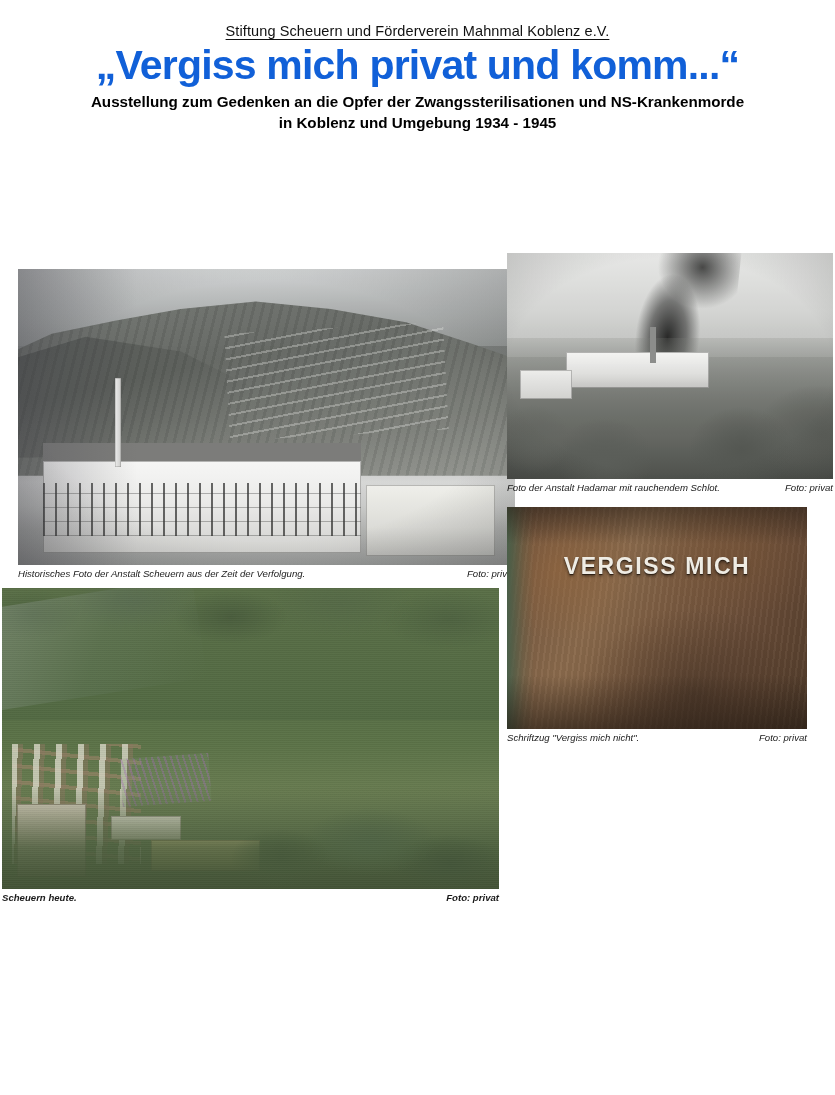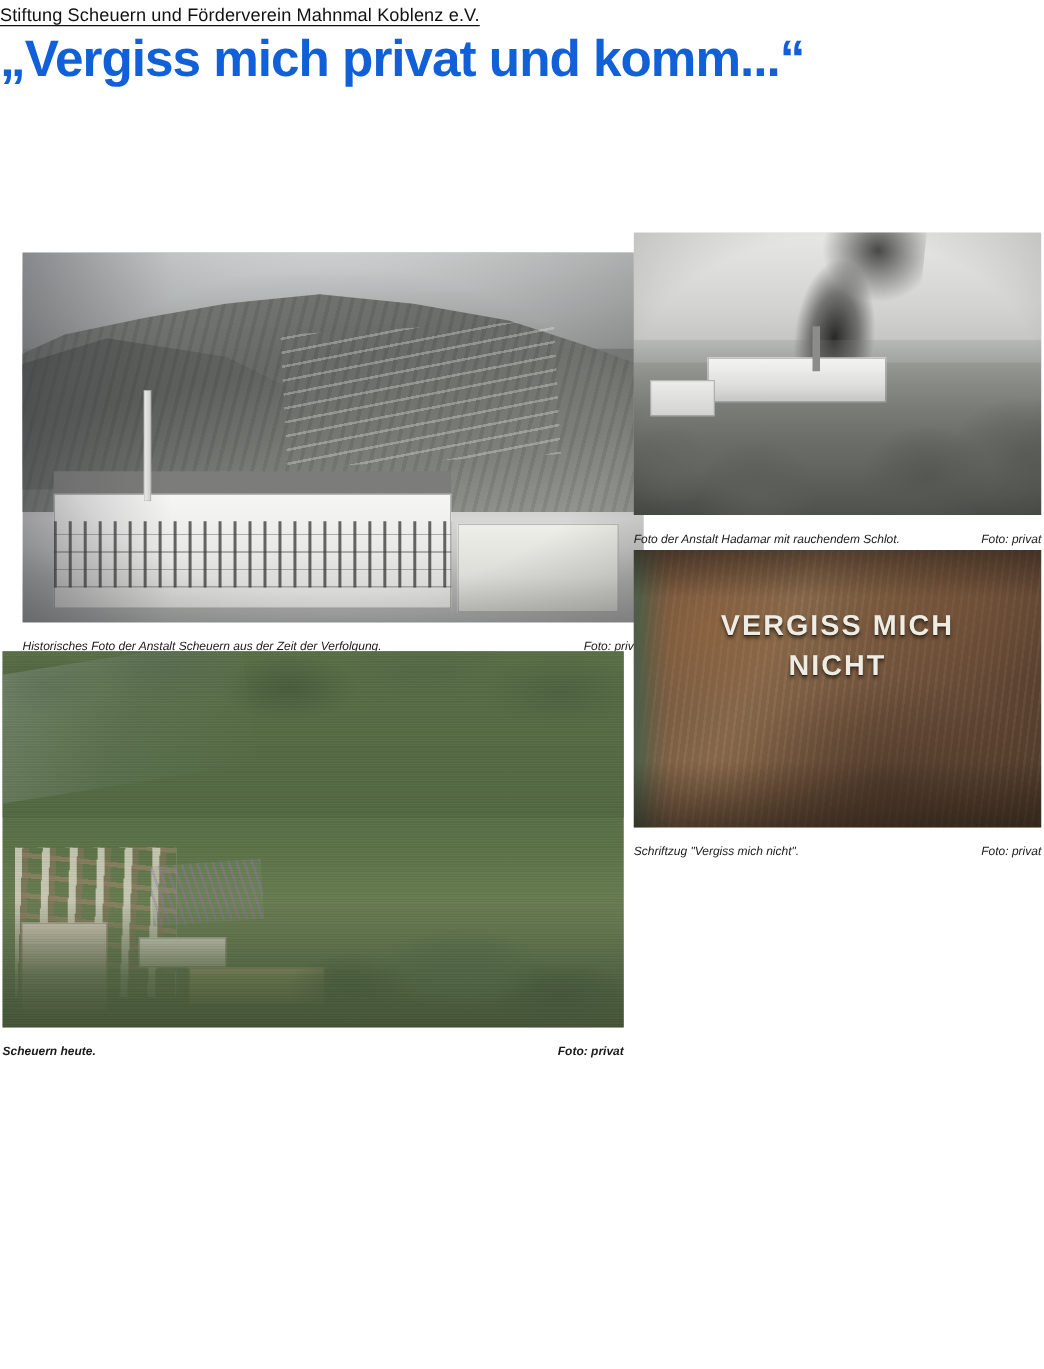--- a/index.html
+++ b/index.html
@@ -18,21 +18,22 @@
   }
   .page {
     width: 835px;
     height: 1095px;
     position: relative;
     box-sizing: border-box;
   }
 
   
   .masthead {
-    padding-top: 5px;
+    text-align: center;
+    padding-top: 23px;
   }
   .kicker {
     font-family: "Liberation Sans", sans-serif;
     font-size: 14.5px;
     font-weight: 400;
     letter-spacing: 0.1px;
     color: #111;
     text-decoration: underline;
     text-underline-offset: 3px;
     margin: 0 0 2px 0;
@@ -71,21 +72,21 @@
     border: 0;
   }
   .caption {
     display: flex;
     justify-content: space-between;
     align-items: baseline;
     font-family: "Liberation Sans", sans-serif;
     font-style: italic;
     font-size: 9.6px;
     color: #1a1a1a;
-    padding-top: 14px;
+    padding-top: 3px;
     line-height: 1.25;
     white-space: nowrap;
   }
   .caption .credit { font-style: italic; }
 
   
   .photoA {
     width: 497px; height: 296px;
     background:
       linear-gradient(180deg, rgba(210,214,216,0.0) 0%, rgba(120,126,130,0.15) 100%),
@@ -203,21 +204,21 @@
     position:absolute; left:44%; top:33%; width:1.6%; height:16%;
     background:#8b8d84;
   }
   .photoB .tintB {
     position:absolute; inset:0;
     background: radial-gradient(ellipse 85% 82% at 50% 50%, rgba(0,0,0,0) 58%, rgba(20,25,20,.26) 100%);
   }
 
   
   .photoC {
-    width: 326px; height: 222px;
+    width: 300px; height: 222px;
     background:
       linear-gradient(118deg, #6a4f3b 0%, #7d5e44 18%, #8a6a4c 34%, #7a5b41 52%, #6b4e39 70%, #5d4431 86%, #4e3a2a 100%);
   }
   .photoC .rust {
     position:absolute; inset:0;
     background:
       radial-gradient(ellipse 38% 46% at 18% 28%, rgba(150,104,62,.55) 0%, rgba(150,104,62,0) 70%),
       radial-gradient(ellipse 44% 40% at 76% 22%, rgba(120,84,54,.5) 0%, rgba(120,84,54,0) 72%),
       radial-gradient(ellipse 50% 52% at 62% 84%, rgba(62,46,34,.55) 0%, rgba(62,46,34,0) 74%),
       repeating-linear-gradient(97deg, rgba(255,255,255,.035) 0 2px, rgba(0,0,0,.045) 2px 6px);
@@ -315,20 +316,24 @@
   }
 </style>
 </head>
 <body>
 
 <div class="page">
 
   <div class="masthead">
     <div class="kicker">Stiftung Scheuern und Förderverein Mahnmal Koblenz e.V.</div>
     <h1 class="headline">„Vergiss mich privat und komm...“</h1>
+    <div class="subhead">
+      <span>Ausstellung zum Gedenken an die Opfer der Zwangssterilisationen und NS-Krankenmorde</span>
+      <span class="l2">in Koblenz und Umgebung 1934 - 1945</span>
+    </div>
   </div>
 
   <div class="media" style="height:640px;">
 
     <figure class="fig" style="left:2px; top:112px; margin:16px;">
       <div class="photo photoA">
         <div class="sky"></div>
         <div class="hill"></div>
         <div class="hillShade"></div>
         <div class="terrace"></div>
@@ -364,21 +369,20 @@
     </figure>
 
     <figure class="fig" style="left:507px; top:366px; margin:0;">
       <div class="photo photoC">
         <div class="rust"></div>
         <div class="greenEdge"></div>
         <div class="topShade"></div>
         <div class="botShade"></div>
         <div class="inscription">
           <div>VERGISS MICH</div>
-          <div>NICHT</div>
         </div>
       </div>
       <figcaption class="caption">
         <span>Schriftzug "Vergiss mich nicht".</span>
         <span class="credit">Foto: privat</span>
       </figcaption>
     </figure>
 
     <figure class="fig" style="left:2px; top:447px; margin:0;font-weight:bold;">
       <div class="photo photoD">

